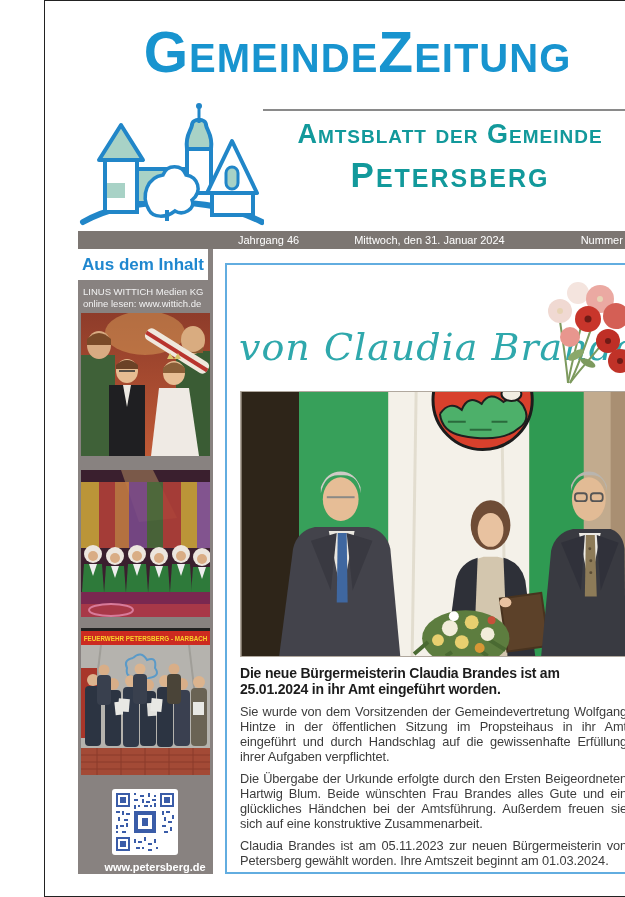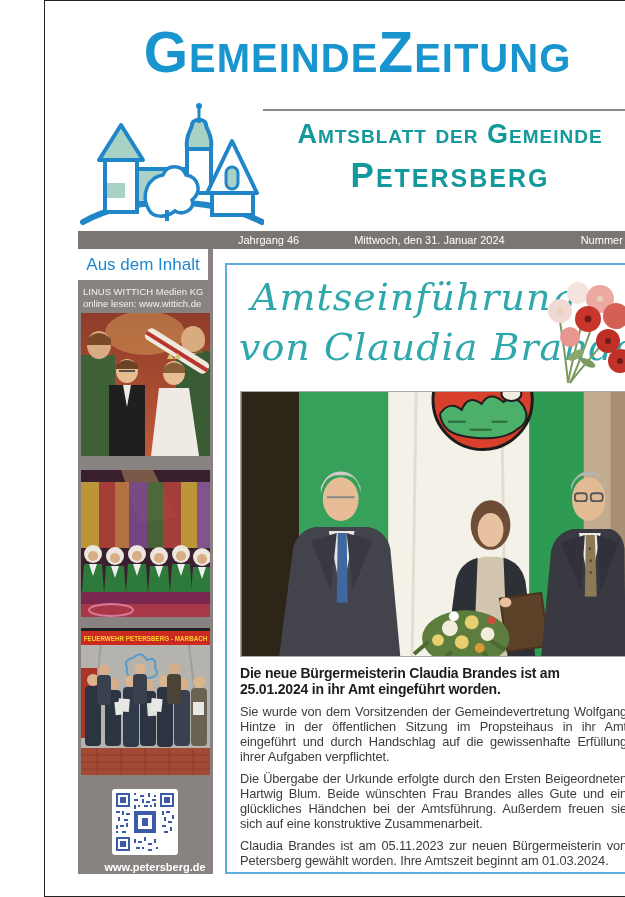--- a/index.html
+++ b/index.html
@@ -27,21 +27,21 @@
   .issue-bar{position:absolute;left:33px;top:230px;width:559px;height:18px;background:var(--bar-bg);
     display:flex;align-items:center;color:#fff;font-size:11px;}
   .issue-bar .vol{margin-left:160px;}
   .issue-bar .date{flex:1;text-align:center;}
   .issue-bar .num{margin-right:5px;padding-left:21px;}
 
   
   .sidebar{position:absolute;left:33px;top:248px;width:135px;height:625px;background:var(--sidebar-bg);}
   .sidebar-heading{position:absolute;left:0;top:0;width:130px;height:31px;background:#fff;
     display:flex;align-items:center;justify-content:center;}
-  .sidebar-heading span{color:var(--heading-blue);font-weight:normal;font-size:17px;}
+  .sidebar-heading span{color:var(--heading-blue);font-weight:bold;font-size:17px;}
   .publisher{position:absolute;left:5px;top:37px;color:#f2f2f2;font-size:9.5px;line-height:12px;}
   .side-photo{position:absolute;left:3px;width:129px;display:block;}
   .photo1{top:64px;} .photo2{top:221px;} .photo3{top:379px;}
   .qr-wrap{position:absolute;left:34px;top:540px;width:66px;height:66px;background:#fff;
     border-radius:3px;display:flex;align-items:center;justify-content:center;}
   .website{position:absolute;left:0;top:612px;width:154px;text-align:center;color:#fff;
     font-weight:bold;font-size:11px;}
 
   
   .article-box{position:absolute;left:180px;top:262px;width:415px;height:611px;
@@ -312,21 +312,20 @@
         <rect x="1" y="23" width="5" height="5" fill="#ffffff"></rect>
           <rect x="2" y="24" width="3" height="3" fill="#3a5ca8"></rect>
         <rect x="11" y="11" width="7" height="7" fill="#ffffff"></rect>
           <rect x="13" y="12.5" width="3" height="4" fill="#3a5ca8"></rect>
       </svg>
     </div>
     <div class="website">www.petersberg.de</div>
   </aside>
 
   <main class="article-box">
-    <div class="script-title title-l1">Amtseinführung</div>
     <div class="script-title title-l2">von Claudia Brandes</div>
 
     <svg class="flowers" width="100" height="118" viewBox="0 0 100 118">
       <g stroke="#7d9a5e" stroke-width="2" fill="none">
         <path d="M38,112 C42,90 50,60 55,40"></path>
           <path d="M40,112 C50,92 62,55 70,32"></path>
         <path d="M38,112 C36,88 32,65 30,50"></path>
           <path d="M40,112 C52,95 70,78 80,62"></path>
       </g>
       <ellipse cx="46" cy="84" rx="9" ry="4" fill="#8aa86a" transform="rotate(-30 46 84)"></ellipse>

